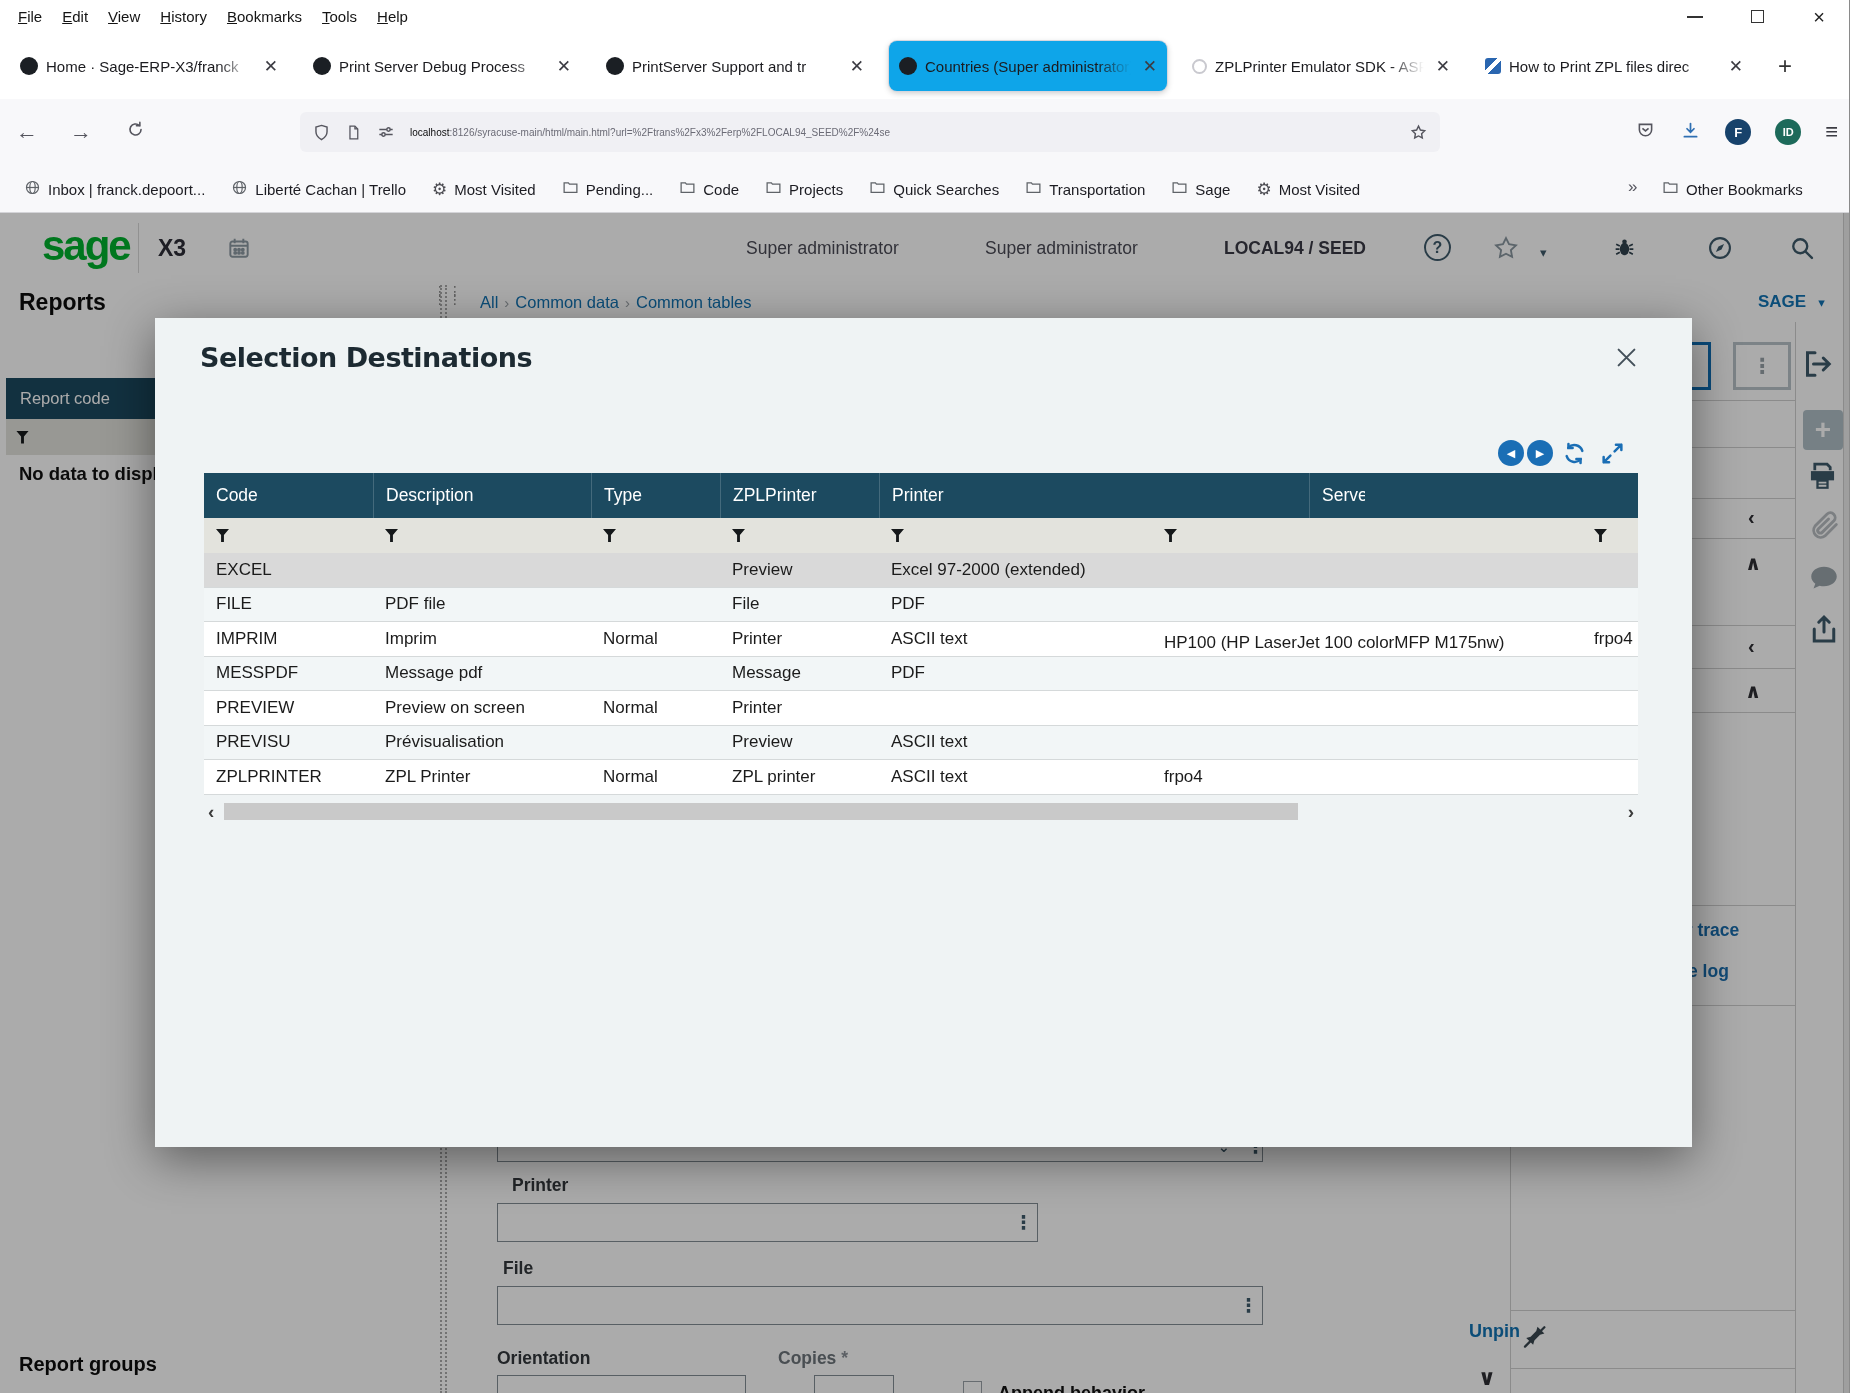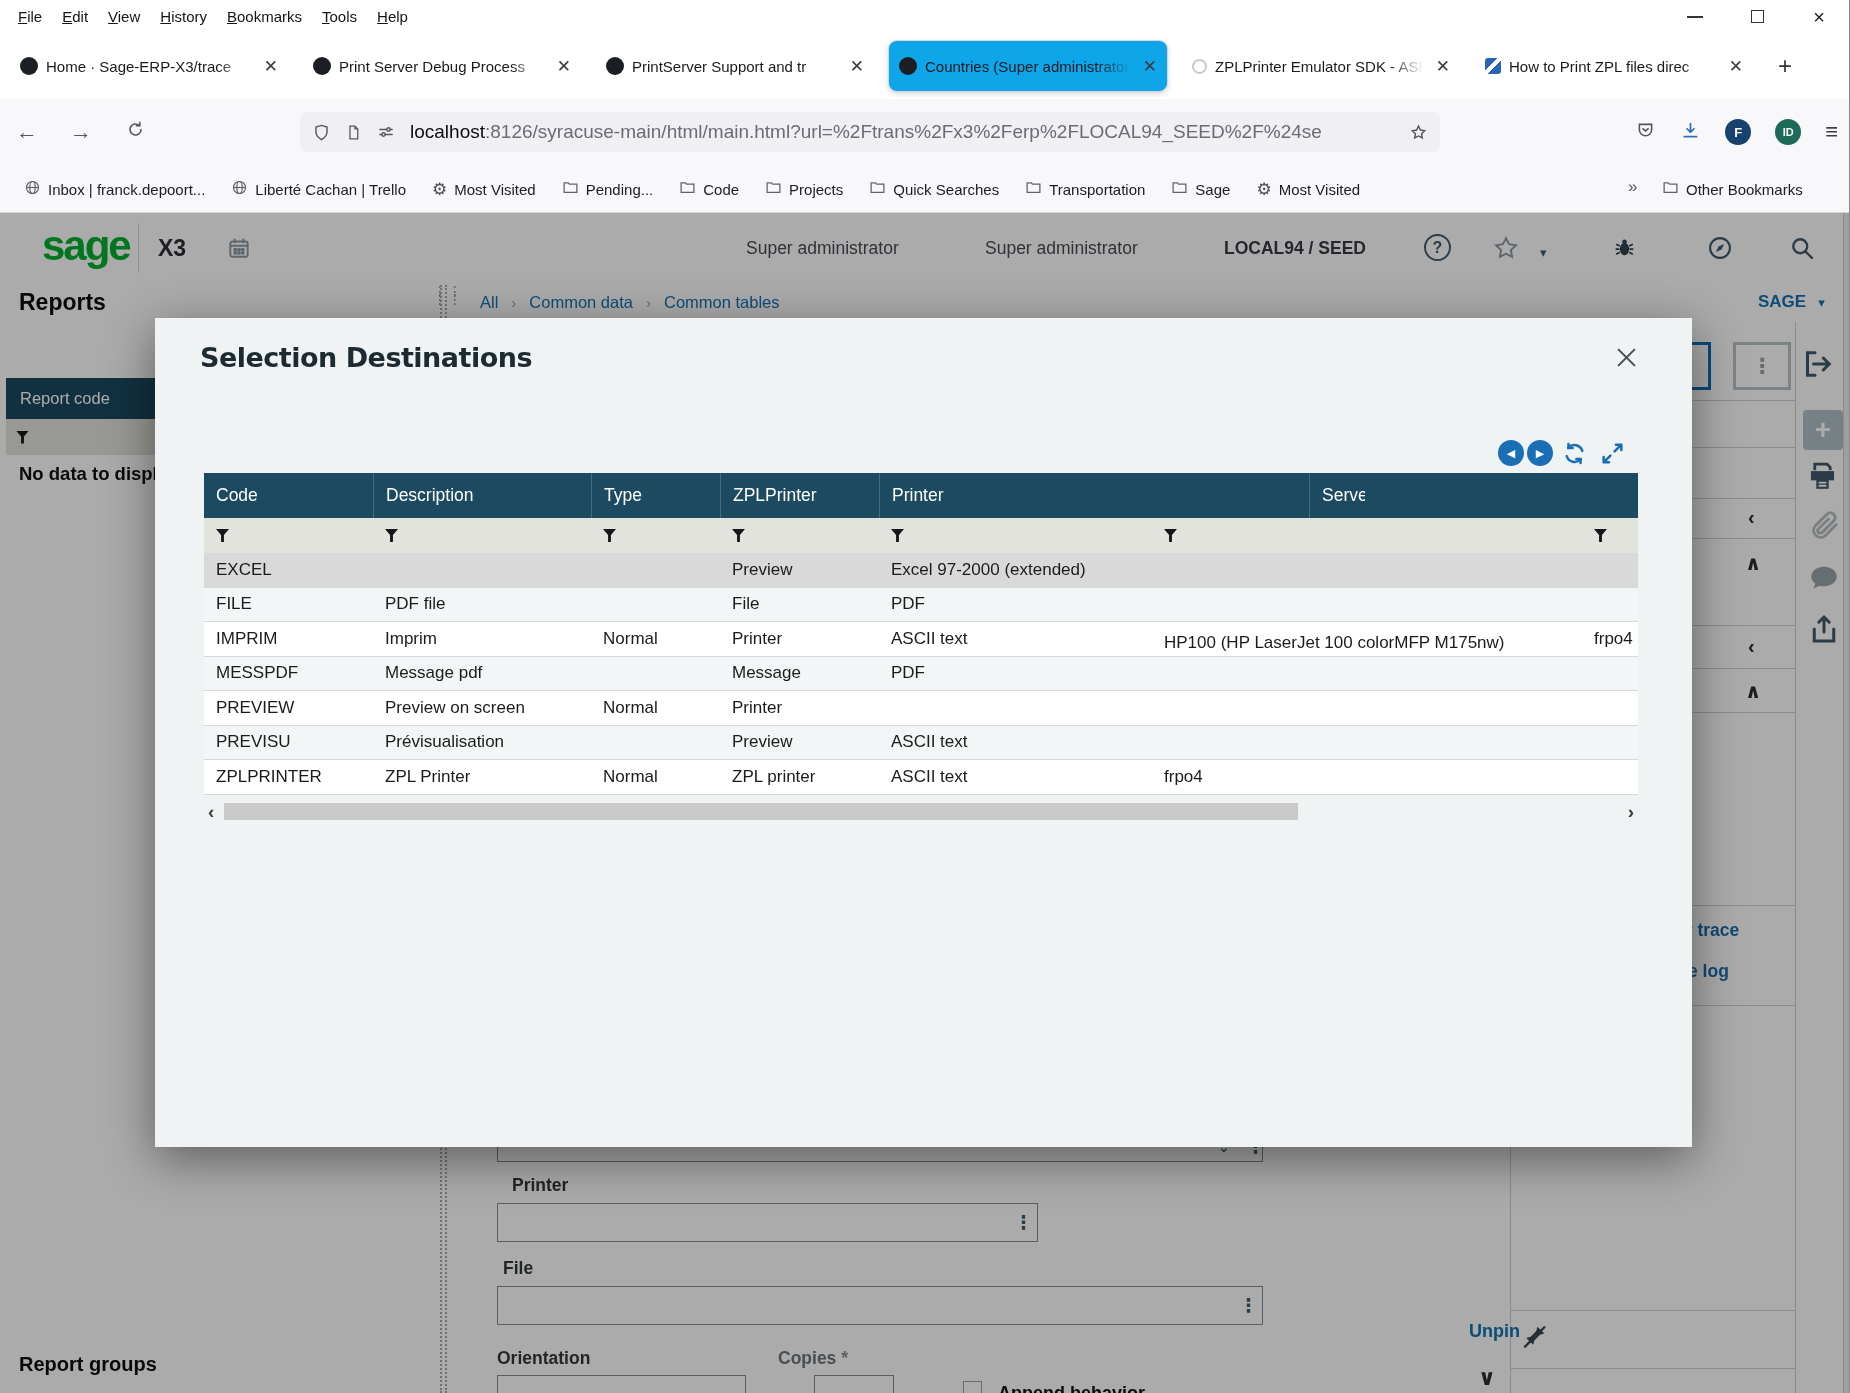--- a/index.html
+++ b/index.html
@@ -25,21 +25,21 @@
   .tab-close{font-size:17px;color:#3c3c43;line-height:1;}
   .icon-github{width:18px;height:18px;border-radius:50%;background:#1b1f24;flex:0 0 auto;}
   .icon-doc{width:15px;height:15px;border-radius:50%;border:2px solid #c9c9cf;flex:0 0 auto;}
   .icon-zpl{width:16px;height:16px;flex:0 0 auto;background:linear-gradient(135deg,#2a66b0 40%,#fff 40%,#fff 58%,#2a66b0 58%);border-radius:3px;}
   .newtab{font-size:24px;color:#333;margin-left:10px;}
 
   .urlrow{position:absolute;left:0;top:99px;width:1850px;height:66px;background:#f8f8fa;display:flex;align-items:center;}
   .nav-arrow{font-size:22px;color:#55555e;width:54px;text-align:center;}
   .url-field{position:absolute;left:300px;top:13px;width:1140px;height:40px;background:#f0f0f4;border-radius:6px;display:flex;align-items:center;padding:0 12px;}
   .url-icon{color:#55555e;margin-right:14px;display:flex;align-items:center;}
-  .url-text{font-size:19px;white-space:nowrap;overflow:hidden;flex:1;}
+  .url-text{font-size:10px;white-space:nowrap;overflow:hidden;flex:1;}
   .url-host{color:#0c0c0d;}
   .url-rest{color:#6b6b76;}
   .chrome-right{position:absolute;right:12px;top:13px;height:40px;display:flex;align-items:center;gap:24px;}
   .avatar{width:26px;height:26px;border-radius:50%;color:#fff;font-size:13px;font-weight:bold;display:flex;align-items:center;justify-content:center;}
   .hamburger{font-size:22px;color:#3c3c43;}
 
   .bookrow{position:absolute;left:0;top:165px;width:1850px;height:48px;background:#f8f8fa;border-bottom:1px solid #d4d4d8;}
   .book-flow{position:absolute;left:24px;top:0;width:1560px;height:48px;display:flex;align-items:center;gap:26px;overflow:hidden;}
   .bm-item{display:flex;align-items:center;gap:7px;font-size:15px;color:#1c1c22;white-space:nowrap;}
   .bm-gear{font-size:17px;color:#4c4c52;line-height:1;}
@@ -52,21 +52,21 @@
   .sage-logo{position:absolute;left:42px;top:12px;font-size:42px;font-weight:800;color:#00b22d;letter-spacing:-2px;line-height:1;}
   .logo-divider{position:absolute;left:138px;top:10px;width:1px;height:50px;background:#d9d9d9;}
   .x3{position:absolute;left:158px;top:22px;font-size:23px;font-weight:bold;color:#2e2e38;}
   .hdr-text{position:absolute;top:25px;font-size:17.5px;color:#4a4a55;}
   .hdr-icon{position:absolute;color:#3e5a6b;display:flex;align-items:center;justify-content:center;}
   .help-circle{width:27px;height:27px;border:2px solid #3e5a6b;border-radius:50%;font-size:16px;font-weight:bold;display:flex;align-items:center;justify-content:center;}
   .caret{font-size:13px;color:#3e5a6b;}
 
   .crumbrow{position:absolute;left:0;top:72px;width:1850px;height:37px;background:#fff;}
   .page-title{position:absolute;left:19px;top:4px;font-size:23px;font-weight:800;color:#0c0c0c;}
-  .crumbs{position:absolute;left:480px;top:8px;display:flex;gap:13px;font-size:16.5px;align-items:center;}
+  .crumbs{position:absolute;left:480px;top:8px;display:flex;gap:6px;font-size:16.5px;align-items:center;}
   .crumb{color:#1173b4;}
   .crumb-sep{color:#9aa0a6;font-size:15px;}
   .sage-ctx{position:absolute;left:1758px;top:7px;font-size:17px;font-weight:bold;color:#1173b4;display:flex;gap:12px;align-items:center;}
   .grip{position:absolute;left:433px;top:74px;color:#8a8a8a;font-size:14px;letter-spacing:1px;line-height:.6;}
 
   .v-dotted{position:absolute;left:440px;top:72px;width:7px;height:1108px;border-left:2px dotted #ababab;border-right:2px dotted #ababab;}
 
   .rc-header{position:absolute;left:6px;top:165px;width:228px;height:41px;background:#1c4a60;color:#fff;font-size:16.5px;display:flex;align-items:center;padding-left:14px;}
   .rc-filter{position:absolute;left:6px;top:206px;width:228px;height:36px;background:#e3e3dd;display:flex;align-items:center;padding-left:10px;}
   .nodata{position:absolute;left:19px;top:250px;font-size:18.5px;font-weight:bold;color:#111;white-space:nowrap;}
@@ -139,21 +139,21 @@
           <div class="win-max"></div>
         </div>
       <div class="win-btn win-close">×</div>
     </div>
   </div>
 
   <div class="tabstrip">
     <div id="tabs" style="display:flex">
         <div class="tab">
           <span class="icon-github"></span>
-          <span class="tab-label">Home · Sage-ERP-X3/trace</span>
+          <span class="tab-label">Home · Sage-ERP-X3/franck</span>
           <span class="tab-close">✕</span>
         </div>
         <div class="tab">
           <span class="icon-github"></span>
           <span class="tab-label">Print Server Debug Process</span>
           <span class="tab-close">✕</span>
         </div>
         <div class="tab">
           <span class="icon-github"></span>
           <span class="tab-label">PrintServer Support and tr</span>

